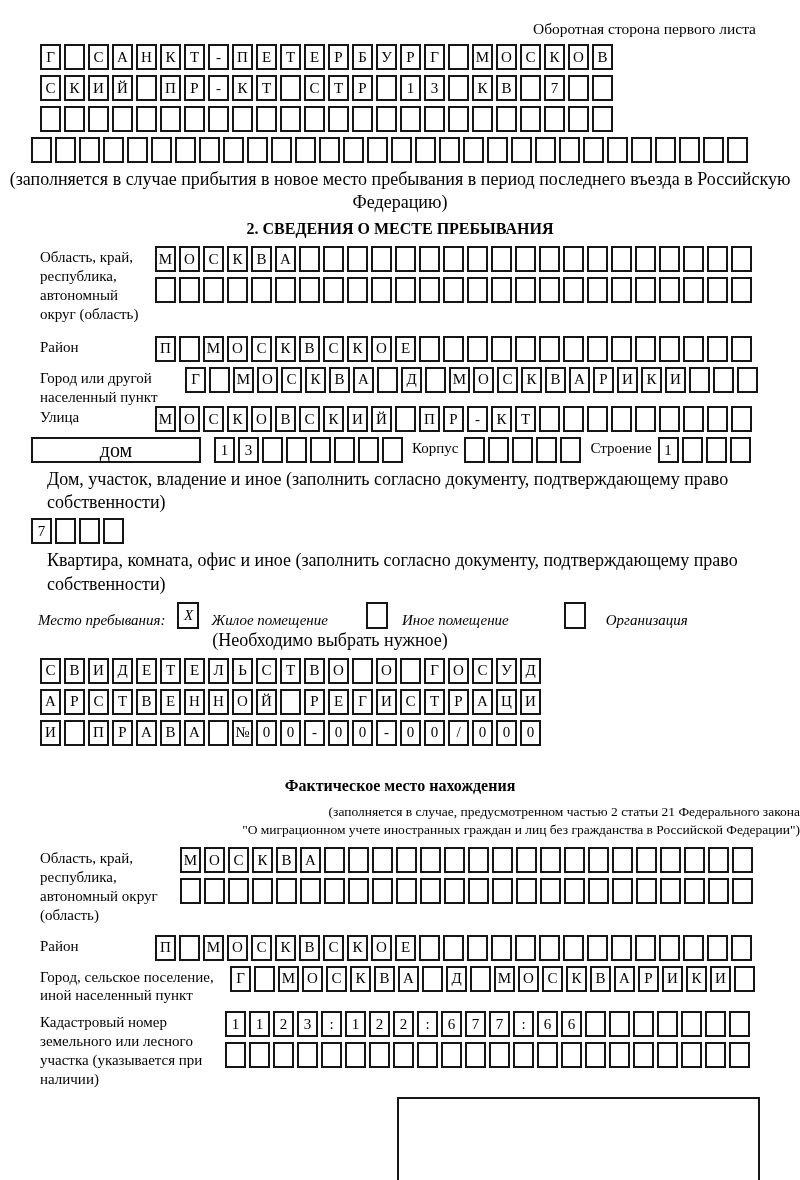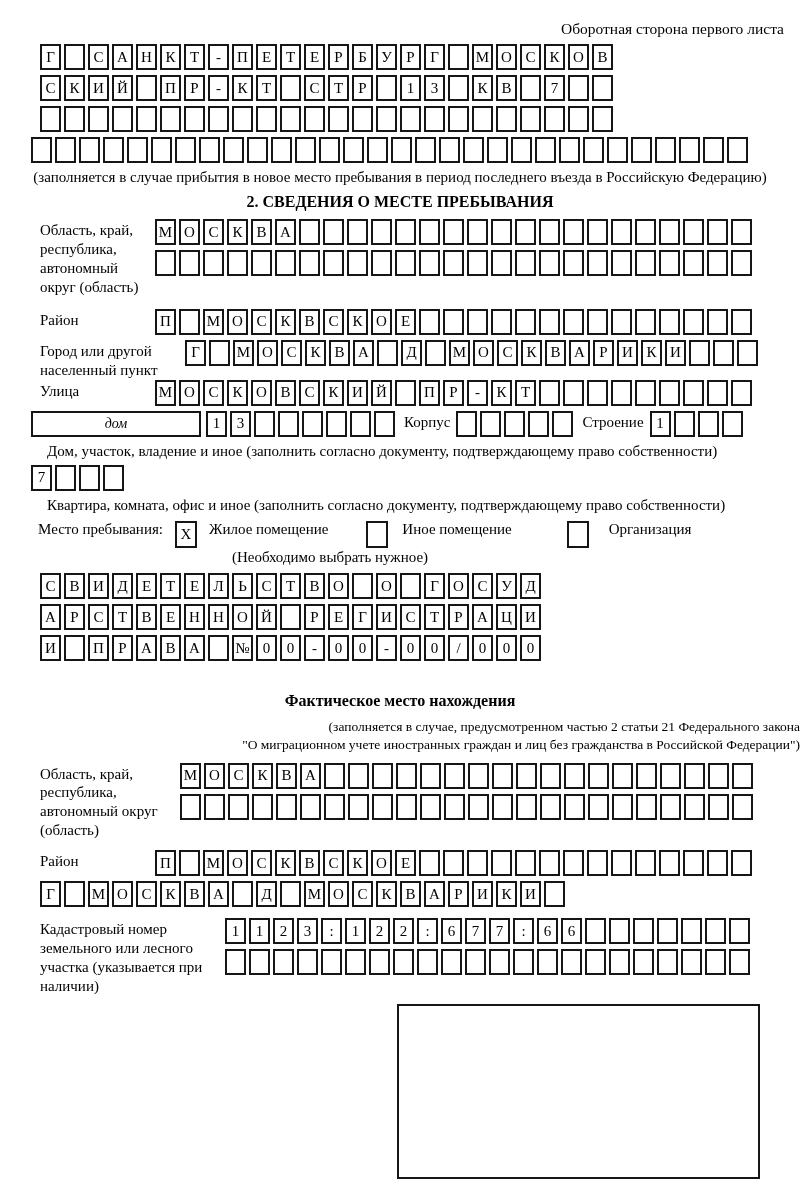--- a/index.html
+++ b/index.html
@@ -2,48 +2,48 @@
 <html><head>
 <meta charset="utf-8">
 <style>
   * { margin:0; padding:0; box-sizing:border-box; }
   html,body { background:#fff; }
   body {
     width:800px; height:1180px; overflow:hidden;
     font-family:"Liberation Serif", serif; color:#000;
     position:relative;
   }
-  .page-header { text-align:right; padding:20px 16px 0 0; font-size:15.5px; }
+  .page-header { text-align:right; padding:20px 44px 0 0; font-size:15.5px; }
   .frow { display:flex; align-items:flex-start; margin-left:40px; }
   .label { font-size:15px; line-height:1.26; padding-top:2px; flex:0 0 auto; }
   .w140{width:140px;} .w115{width:115px;} .w145{width:145px;} .w190{width:190px;} .w185{width:185px;} .w214{width:214px;}
   .cellcol { display:flex; flex-direction:column; }
   .cellrow { display:flex; margin-bottom:5px; flex:0 0 auto; }
   .cell {
     width:21px; height:26px; flex:0 0 auto;
     border:2px solid #161616; margin-right:3px;
     display:flex; align-items:center; justify-content:center;
     font-size:15px; line-height:1;
   }
   .fullrow { margin-left:31px; }
-  .note { font-size:15px; line-height:1.28; }
+  .note { font-size:18px; line-height:1.28; }
   .note.center { text-align:center; }
   .side-note { margin-left:47px; margin-bottom:3px; }
   .sec-title { text-align:center; font-weight:bold; font-size:16px; margin:6px 0 8px 0; }
   .labelbox {
     border:2px solid #161616; height:26px; flex:0 0 auto;
     display:flex; align-items:center; justify-content:center;
-    font-size:14px; margin-right:5px;font-style:italic;
+    font-size:20px; margin-right:13px;
   }
   .inline-lbl { font-size:15px; padding:3px 6px 0 6px; flex:0 0 auto; }
   .checkbox {
     width:22px; height:27px; border:2px solid #161616; flex:0 0 auto;
     display:flex; align-items:center; justify-content:center; font-size:15px;
   }
-  .stay-row { display:flex; align-items:flex-start; margin-left:38px; margin-top:6px; }
+  .stay-row { display:flex; align-items:flex-end; margin-left:38px; margin-top:6px;font-style:italic; }
   .stay-row .txt { font-size:15px; }
   .gap12{margin-left:12px;} .gap14{margin-left:14px;} .gap38{margin-left:38px;} .gap55{margin-left:55px;} .gap20{margin-left:20px;}
   .fact-note { text-align:right; font-size:13.5px; line-height:1.35; }
   .stamp-box { margin:8px 0 0 397px; width:363px; height:175px; border:2px solid #161616; }
   .mt4{margin-top:4px;} .mt6{margin-top:6px;} .mt8{margin-top:8px;} .mt10{margin-top:10px;} .mt12{margin-top:12px;}
 </style>
 </head>
 <body>
 
 <div class="page-header">Оборотная сторона первого листа</div>
@@ -530,20 +530,21 @@
       <span class="cell"></span>
       <span class="cell"></span>
       <span class="cell"></span>
       <span class="cell"></span>
       <span class="cell"></span>
       <span class="cell"></span>
     </div>
 </div>
 
 <div class="frow">
+  <div class="label w190">Город, сельское поселение, иной населенный пункт</div>
   <div class="cellrow">
       <span class="cell">Г</span>
       <span class="cell"></span>
       <span class="cell">М</span>
       <span class="cell">О</span>
       <span class="cell">С</span>
       <span class="cell">К</span>
       <span class="cell">В</span>
       <span class="cell">А</span>
       <span class="cell"></span>

